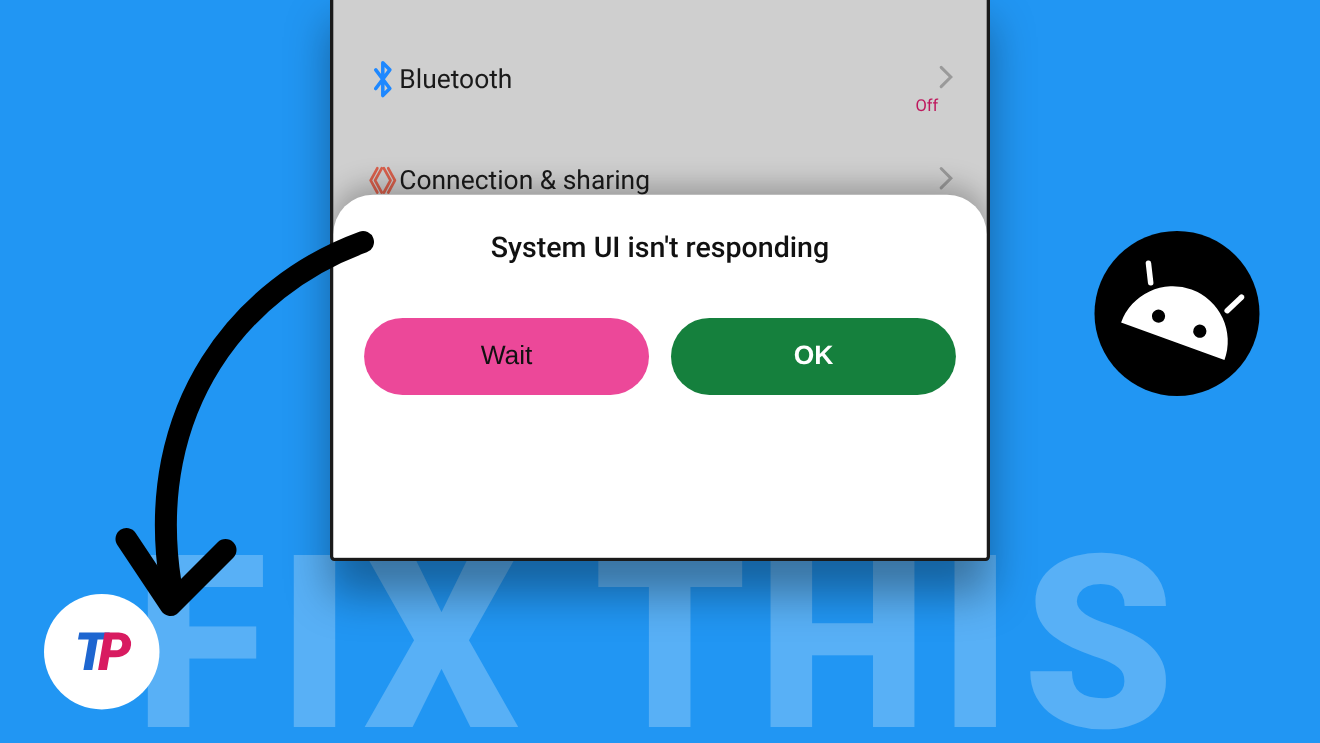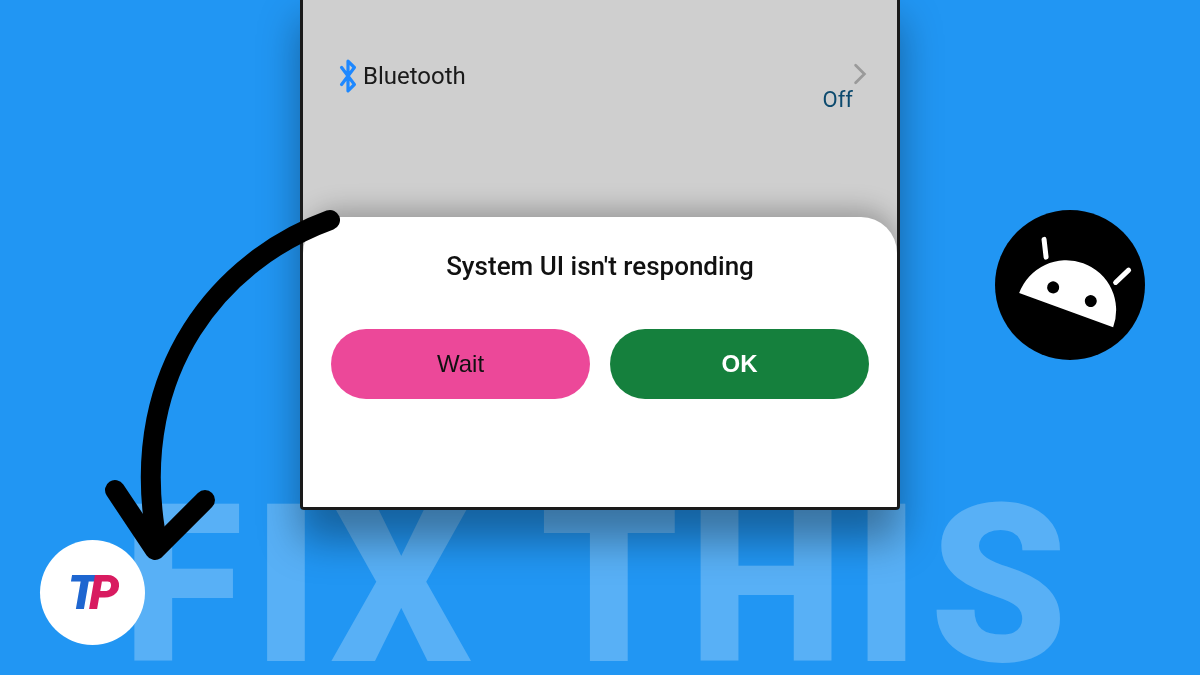--- a/index.html
+++ b/index.html
@@ -53,31 +53,31 @@
     align-items: center;
     padding: 22px 6px;
   }
   .row .icon { width: 30px; display:flex; justify-content:center; }
   .row .label {
     flex: 1;
     font-size: 24px;
     color: #1a1a1a;
   }
   .row .value {
-    font-size: 22px;
-    color: #0c4a6e;
+    font-size: 15px;
+    color: #be185d;
     margin-top: 48px;
   }
   .chev { color:#9a9a9a; }
 
   
   .dialog {
     position: absolute;
     left: 0; right: 0; bottom: 0;
-    height: 290px;
+    height: 330px;
     background: #fff;
     border-top-left-radius: 36px;
     border-top-right-radius: 36px;
     box-shadow: 0 -8px 24px rgba(0,0,0,0.25);
     padding: 34px 28px 0 28px;
   }
   .dialog-title {
     text-align: center;
     font-size: 26px;
     font-weight: 500;
@@ -174,20 +174,34 @@
         </span>
         <span class="label">Bluetooth</span>
         <span class="value">Off</span>
         <span class="chev">
           <svg width="14" height="22" viewBox="0 0 12 20">
               <path d="M2 2 L10 10 L2 18" fill="none" stroke="#9a9a9a" stroke-width="2.5" stroke-linecap="round"></path>
             </svg>
         </span>
       </div>
 
+      <div class="row">
+        <span class="icon">
+          <svg width="30" height="30" viewBox="0 0 30 30">
+            <path d="M10 4 L4 15 L10 26 M14 4 L8 15 L14 26" fill="none" stroke="#d9604c" stroke-width="2.5" stroke-linecap="round" stroke-linejoin="round"></path>
+            <path d="M20 4 L26 15 L20 26 M16 4 L22 15 L16 26" fill="none" stroke="#d9604c" stroke-width="2.5" stroke-linecap="round" stroke-linejoin="round"></path>
+          </svg>
+        </span>
+        <span class="label">Connection &amp; sharing</span>
+        <span class="chev">
+          <svg width="14" height="22" viewBox="0 0 12 20">
+              <path d="M2 2 L10 10 L2 18" fill="none" stroke="#9a9a9a" stroke-width="2.5" stroke-linecap="round"></path>
+            </svg>
+        </span>
+      </div>
 
     </div>
 
     <div class="dialog">
       <div class="dialog-title">System UI isn't responding</div>
       <div class="btn-row">
         <button class="pill wait">Wait</button>
         <button class="pill ok">OK</button>
       </div>
     </div>

